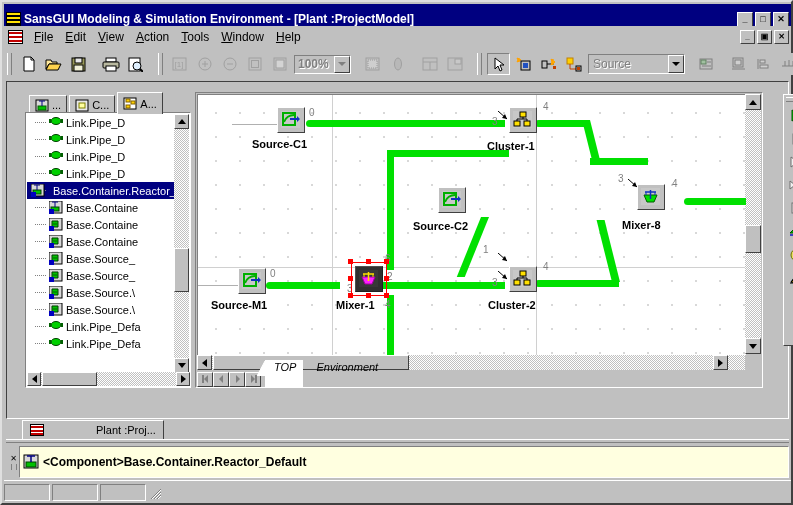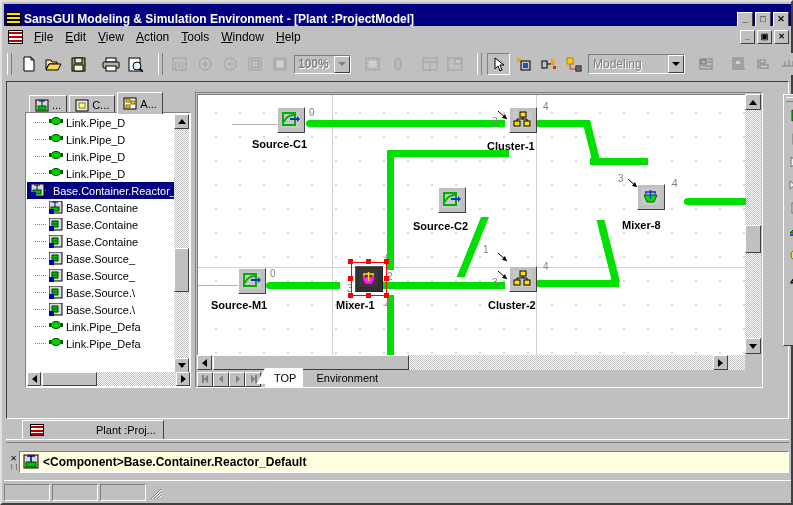--- a/index.html
+++ b/index.html
@@ -140,21 +140,21 @@
 
   .selbox{position:absolute;z-index:9;}
   .handle{position:absolute;width:5px;height:5px;background:#ff0000;z-index:10;}
 
   
   .sheetbar{position:absolute;left:1px;top:278px;width:548px;height:17px;display:flex;align-items:center;}
   .navbtn{width:16px;height:15px;background:#c0c0c0;box-sizing:border-box;margin-right:0px;
       border-top:1px solid #ffffff;border-left:1px solid #ffffff;border-right:1px solid #404040;border-bottom:1px solid #404040;
       display:flex;align-items:center;justify-content:center;}
   .sheettabs{display:flex;align-items:flex-end;height:17px;margin-left:4px;}
-  .stab{height:15px;display:flex;align-items:flex-end;font-size:11px;padding:0 7px 4px 9px;color:#000;position:relative;}
+  .stab{height:15px;display:flex;align-items:flex-start;font-size:11px;padding:0 7px 12px 9px;color:#000;position:relative;font-style:italic;}
   .stab.active{font-weight:normal;background:#fff;}
 
   
   .sb-v{position:absolute;right:1px;top:1px;width:16px;height:260px;background:
      repeating-conic-gradient(#ffffff 0% 25%, #c0c0c0 0% 50%) 0 0/2px 2px;}
   .sb-btn{background:#c0c0c0;box-sizing:border-box;display:flex;align-items:center;justify-content:center;
       border-top:1px solid #ffffff;border-left:1px solid #ffffff;border-right:1px solid #404040;border-bottom:1px solid #404040;}
   .sb-thumb{position:absolute;background:#c0c0c0;box-sizing:border-box;
       border-top:1px solid #ffffff;border-left:1px solid #ffffff;border-right:1px solid #404040;border-bottom:1px solid #404040;}
   .tri{width:0;height:0;}
@@ -172,21 +172,21 @@
   
   .wstabs{position:absolute;left:4px;top:418px;width:783px;height:22px;}
   .wstab{position:absolute;left:16px;top:0px;height:19px;display:flex;align-items:center;padding:0 7px;
      background:#c0c0c0;box-sizing:border-box;font-size:11px;
      border-top:1px solid #ffffff;border-left:1px solid #ffffff;border-right:1px solid #404040;gap:48px;}
   .wsline{position:absolute;left:0;top:19px;width:783px;height:2px;border-top:1px solid #ffffff;border-bottom:1px solid #808080;}
 
   
   .msgpane{position:absolute;left:6px;top:447px;width:781px;height:26px;display:flex;align-items:center;}
   .msgclose{width:11px;height:22px;flex:none;display:flex;flex-direction:column;align-items:center;justify-content:center;font-size:8px;}
-  .msgbox{flex:1;height:22px;background:#ffffe0;box-sizing:border-box;display:flex;align-items:center;padding-left:3px;
+  .msgbox{flex:1;height:32px;background:#ffffe0;box-sizing:border-box;display:flex;align-items:center;padding-left:3px;
      border-top:1px solid #808080;border-left:1px solid #808080;border-right:1px solid #ffffff;border-bottom:1px solid #ffffff;}
   .msgtext{font-size:12px;font-weight:bold;color:#000;margin-left:4px;white-space:nowrap;}
 
   
   .statusbar{position:absolute;left:2px;top:478px;width:787px;height:23px;display:flex;align-items:center;
      border-top:1px solid #ffffff;}
   .sbtext{flex:1;font-size:12px;color:#000;padding-left:5px;}
   .sbpane{width:46px;height:17px;margin-right:2px;box-sizing:border-box;
      border-top:1px solid #808080;border-left:1px solid #808080;border-right:1px solid #ffffff;border-bottom:1px solid #ffffff;}
   .grip-res{width:14px;height:14px;margin-right:2px;position:relative;}
@@ -359,21 +359,21 @@
     <span class="tbtn">
       <svg width="16" height="15">
           <rect x="1" y="1" width="6" height="6" fill="#ffd000" stroke="#c08000"></rect>
           <line x1="4" y1="7" x2="4" y2="12" stroke="#c04000"></line>
           <line x1="4" y1="12" x2="11" y2="12" stroke="#c04000"></line>
           <rect x="10" y="9" width="5" height="5" fill="#c0c0c0" stroke="#000"></rect>
           <rect x="11" y="10" width="3" height="3" fill="#c04000"></rect>
         </svg>
     </span>
     <span class="sel-combo">
-      <span class="sv">Modeling</span>
+      <span class="sv">Source</span>
       <span class="zb">
           <span class="caret blk"></span>
         </span>
     </span>
     <span class="tsep"></span>
     <span class="tbtn">
       <svg width="15" height="14">
           <rect x="1" y="2" width="12" height="10" fill="none" stroke="#808080"></rect>
           <rect x="2" y="3" width="5" height="4" fill="#a0c0a0" stroke="#608060"></rect>
           <line x1="8" y1="5" x2="12" y2="5" stroke="#808080"></line>

